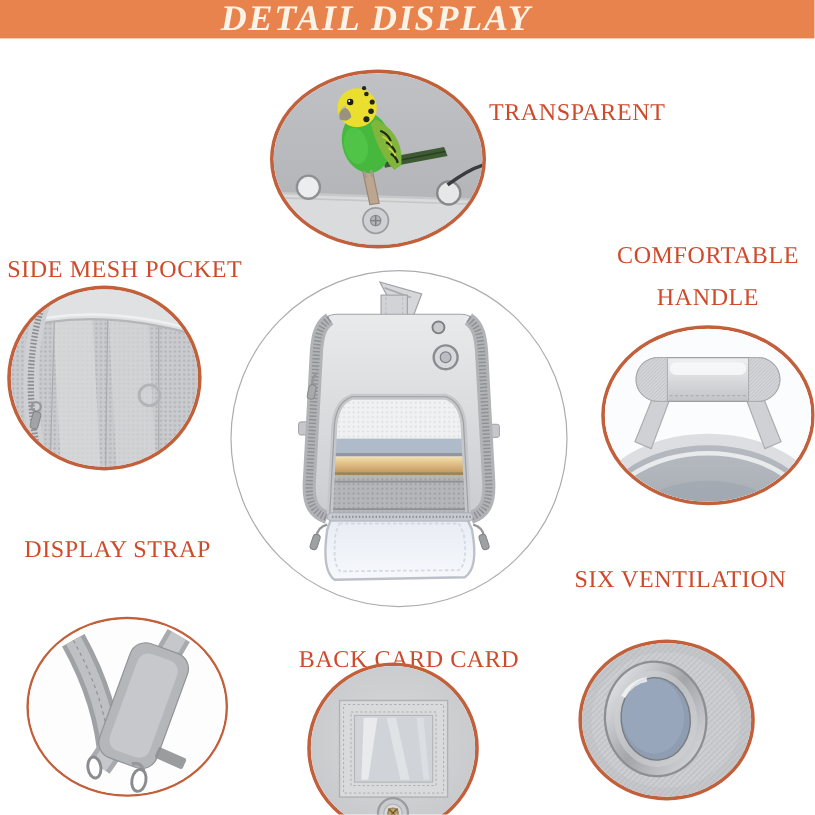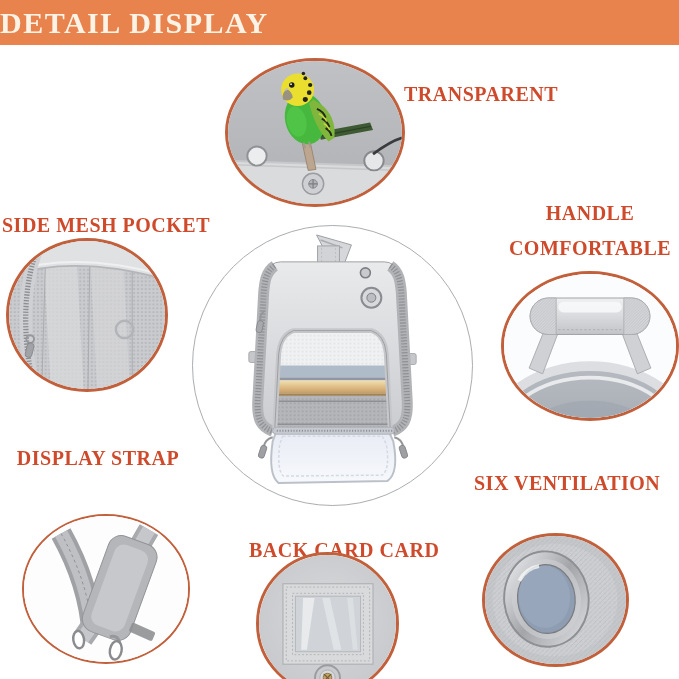--- a/index.html
+++ b/index.html
@@ -2,33 +2,33 @@
 <html style="--banner-bg: #E9834E; --title-text: #FBF4E6; --label-text: #CE4A2B; --photo-ring: #C2603C; --center-ring: #ABADB0;"><head>
 <meta charset="utf-8">
 <style>
   html,body{margin:0;padding:0;background:#ffffff;}
   #canvas{
     position:relative;width:679px;height:679px;background:#ffffff;
     overflow:hidden;font-family:"Liberation Serif",serif;
   }
   
   .banner{
-    position:absolute;left:0;top:0;width:679px;height:45px;
+    position:absolute;left:0;top:0;width:679px;height:32px;
     background:var(--banner-bg,#E9834E);
-    display:flex;align-items:center;justify-content:flex-start;
-    padding-right:52px;box-sizing:border-box;
+    display:flex;align-items:center;justify-content:center;
+    padding-right:52px;box-sizing:border-box;font-style:italic;
   }
   .banner h1{
     margin:0;font-size:30px;font-weight:bold;letter-spacing:1.5px;
     color:var(--title-text,#FBF4E6);
   }
   
   .label{
     position:absolute;text-align:center;color:var(--label-text,#CE4A2B);
-    font-weight:bold;font-size:20px;letter-spacing:0.5px;line-height:35px;
+    font-weight:normal;font-size:20px;letter-spacing:0.5px;line-height:35px;
   }
   .label.single{line-height:28px;margin-top:16px;}
   .label div{white-space:nowrap;}
   
   .photo{
     position:absolute;border-radius:50%;overflow:hidden;box-sizing:border-box;
     border:3px solid var(--photo-ring,#C2603C);background:#fff;
   }
   .photo svg{display:block;width:100%;height:100%;}
   .center-circle{
@@ -213,22 +213,22 @@
       <path d="M0,32 Q70,10 162,36" stroke="#EFF0F1" stroke-width="2" fill="none"></path>
       <path d="M30,6 C16,42 13,92 24,144" stroke="#CFD0D3" stroke-width="13" fill="none"></path>
       <path d="M30,6 C16,42 13,92 24,144" stroke="#8D8E91" stroke-width="5.5" fill="none" stroke-dasharray="1.4,1.6"></path>
       <circle cx="22" cy="102" r="4" fill="none" stroke="#96979A" stroke-width="2"></circle>
       <rect x="18" y="106" width="7" height="15" rx="3" transform="rotate(14 21 113)" fill="#A2A3A6" stroke="#838487" stroke-width="0.8"></rect>
       <circle cx="120" cy="92" r="9" fill="none" stroke="#B2B4B7" stroke-width="2.5"></circle>
     </svg>
   </figure>
 
   <div class="label" id="label-handle">
+    <div>COMFORTABLE</div>
     <div>HANDLE</div>
-    <div>COMFORTABLE</div>
   </div>
   <figure class="photo" id="photo-handle" style="margin:0">
     <svg viewBox="0 0 178 150" preserveAspectRatio="none">
       <defs>
         <linearGradient id="domeG" x1="0" y1="0" x2="0" y2="1">
           <stop offset="0" stop-color="#B7BBC1"></stop>
             <stop offset="1" stop-color="#939AA4"></stop>
         </linearGradient>
         <linearGradient id="padG" x1="0" y1="0" x2="0" y2="1">
           <stop offset="0" stop-color="#EFF0F2"></stop>

